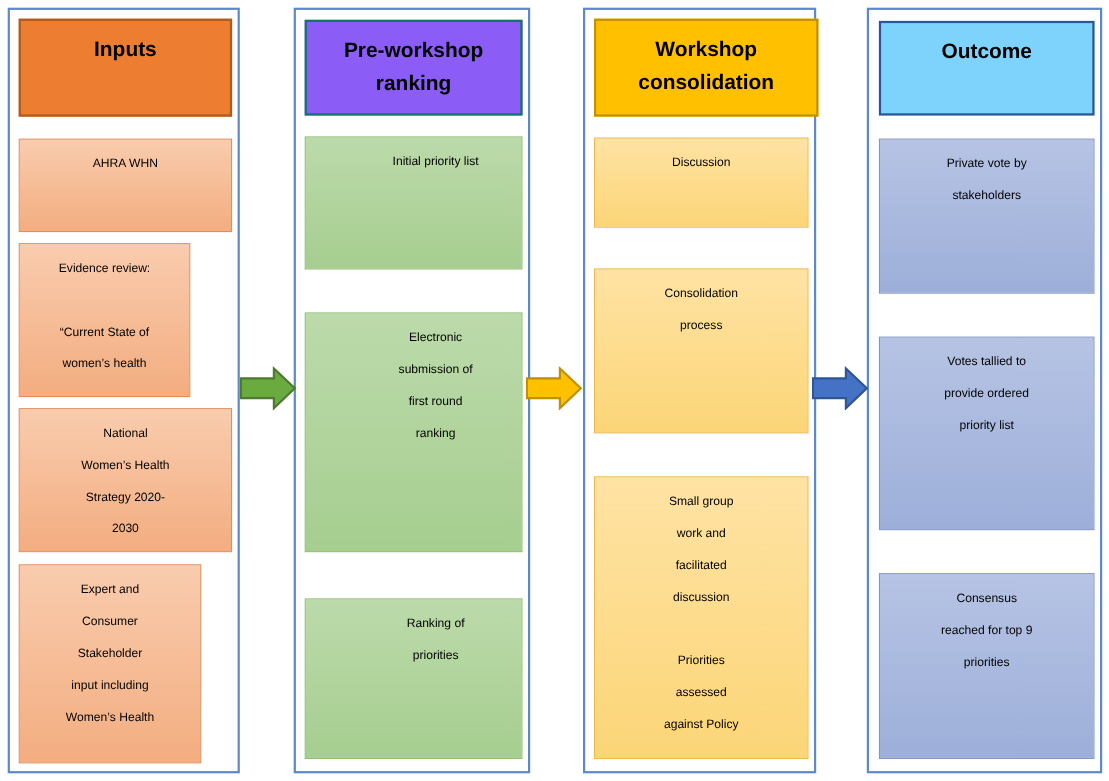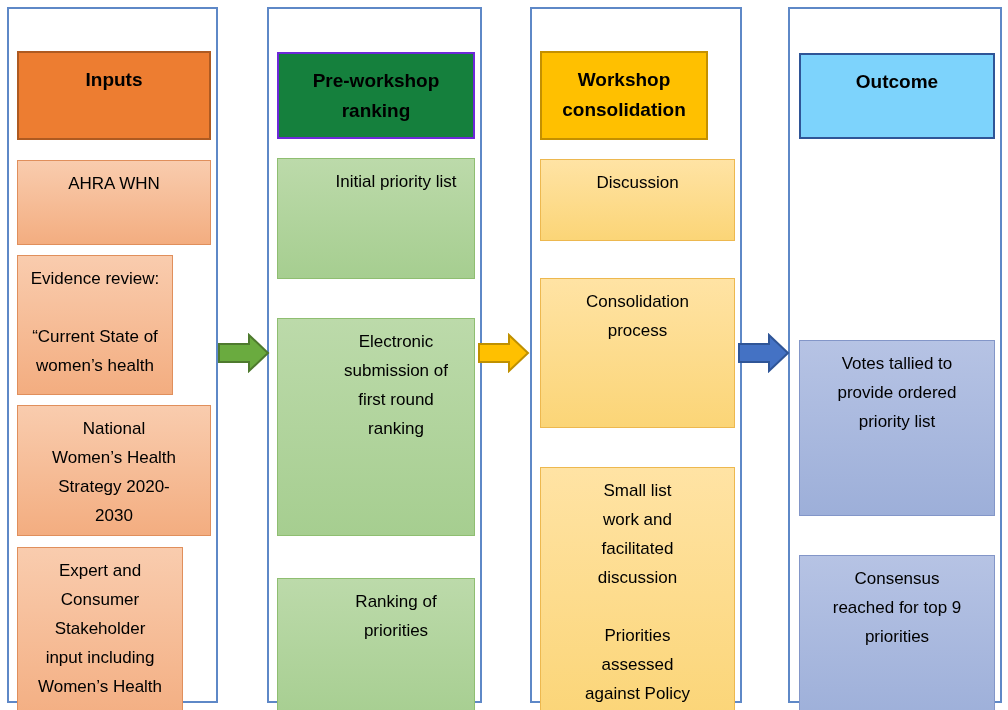--- a/index.html
+++ b/index.html
@@ -18,37 +18,36 @@
     height: 696px;
     background: #ffffff;
     border: 2px solid #5E88C7;
     box-sizing: border-box;
   }
   .hdr, .item {
     position: absolute;
     box-sizing: border-box;
     text-align: center;
     white-space: pre-line;
-    margin-top: 34px;
   }
   .hdr {
     font-size: 19px;
     font-weight: bold;
     line-height: 30px;
     padding-top: 12px;
   }
   .item {
-    font-size: 17px;
+    font-size: 11px;
     line-height: 29px;
     padding-top: 8px;
   }
   
   .hdr.orange { background: #ED7D31; border: 2px solid #AE5A21; }
   .item.orange { background: linear-gradient(180deg, #F9CCAE 0%, #F3AD80 100%); border: 1.5px solid #E08F5C; }
-  .hdr.green  { background: #15803d; border: 2px solid #6d28d9; }
+  .hdr.green  { background: #8b5cf6; border: 2px solid #0f766e; }
   .item.green { background: linear-gradient(180deg, #BCDAAA 0%, #A6CE90 100%); border: 1.5px solid #8FBE71; padding-left: 40px; }
   .hdr.gold   { background: #FFC000; border: 2px solid #C49000; }
   .item.gold  { background: linear-gradient(180deg, #FFE3A4 0%, #FBD577 100%); border: 1.5px solid #EDB84F; }
   .hdr.blue   { background: #7dd3fc; border: 2px solid #2F5597; }
   .item.blue  { background: linear-gradient(180deg, #B6C3E4 0%, #9DAFD9 100%); border: 1.5px solid #8396C8; }
   .arrow { position: absolute; width: 52px; height: 40px; z-index: 5; }
 </style>
 </head>
 <body>
 
@@ -78,37 +77,39 @@
     <div class="item green" style="left:8px; top:115px; width:198px; height:121px;">Initial priority list</div>
     <div class="item green" style="left:8px; top:275px; width:198px; height:218px;">Electronic
 submission of
 first round
 ranking</div>
     <div class="item green" style="left:8px; top:535px; width:198px; height:146px;">Ranking of
 priorities</div>
   </div>
 
   <div class="column" style="left:530px; width:212px;">
-    <div class="hdr gold" style="left:8px; top:8px; width:168px; height:89px;">Workshop
+    <div class="hdr gold" style="left:8px; top:8px; width:204px; height:89px;">Workshop
 consolidation</div>
     <div class="item gold" style="left:8px; top:116px; width:195px; height:82px;">Discussion</div>
     <div class="item gold" style="left:8px; top:235px; width:195px; height:150px;">Consolidation
 process</div>
-    <div class="item gold" style="left:8px; top:424px; width:195px; height:257px;">Small list
+    <div class="item gold" style="left:8px; top:424px; width:195px; height:257px;">Small group
 work and
 facilitated
 discussion
 
 Priorities
 assessed
 against Policy</div>
   </div>
 
   <div class="column" style="left:788px; width:214px;">
     <div class="hdr blue" style="left:9px; top:10px; width:196px; height:86px;">Outcome</div>
+    <div class="item blue" style="left:9px; top:117px; width:196px; height:141px;">Private vote by
+stakeholders</div>
     <div class="item blue" style="left:9px; top:297px; width:196px; height:176px;">Votes tallied to
 provide ordered
 priority list</div>
     <div class="item blue" style="left:9px; top:512px; width:196px; height:169px;">Consensus
 reached for top 9
 priorities</div>
   </div>
 
   <svg class="arrow" style="left:218px; top:333px;" viewBox="0 0 52 40">
     <polygon points="1,11 31,11 31,2 50,20 31,38 31,29 1,29" fill="#6AAB3F" stroke="#4E7A2E" stroke-width="2" stroke-linejoin="miter"></polygon>

